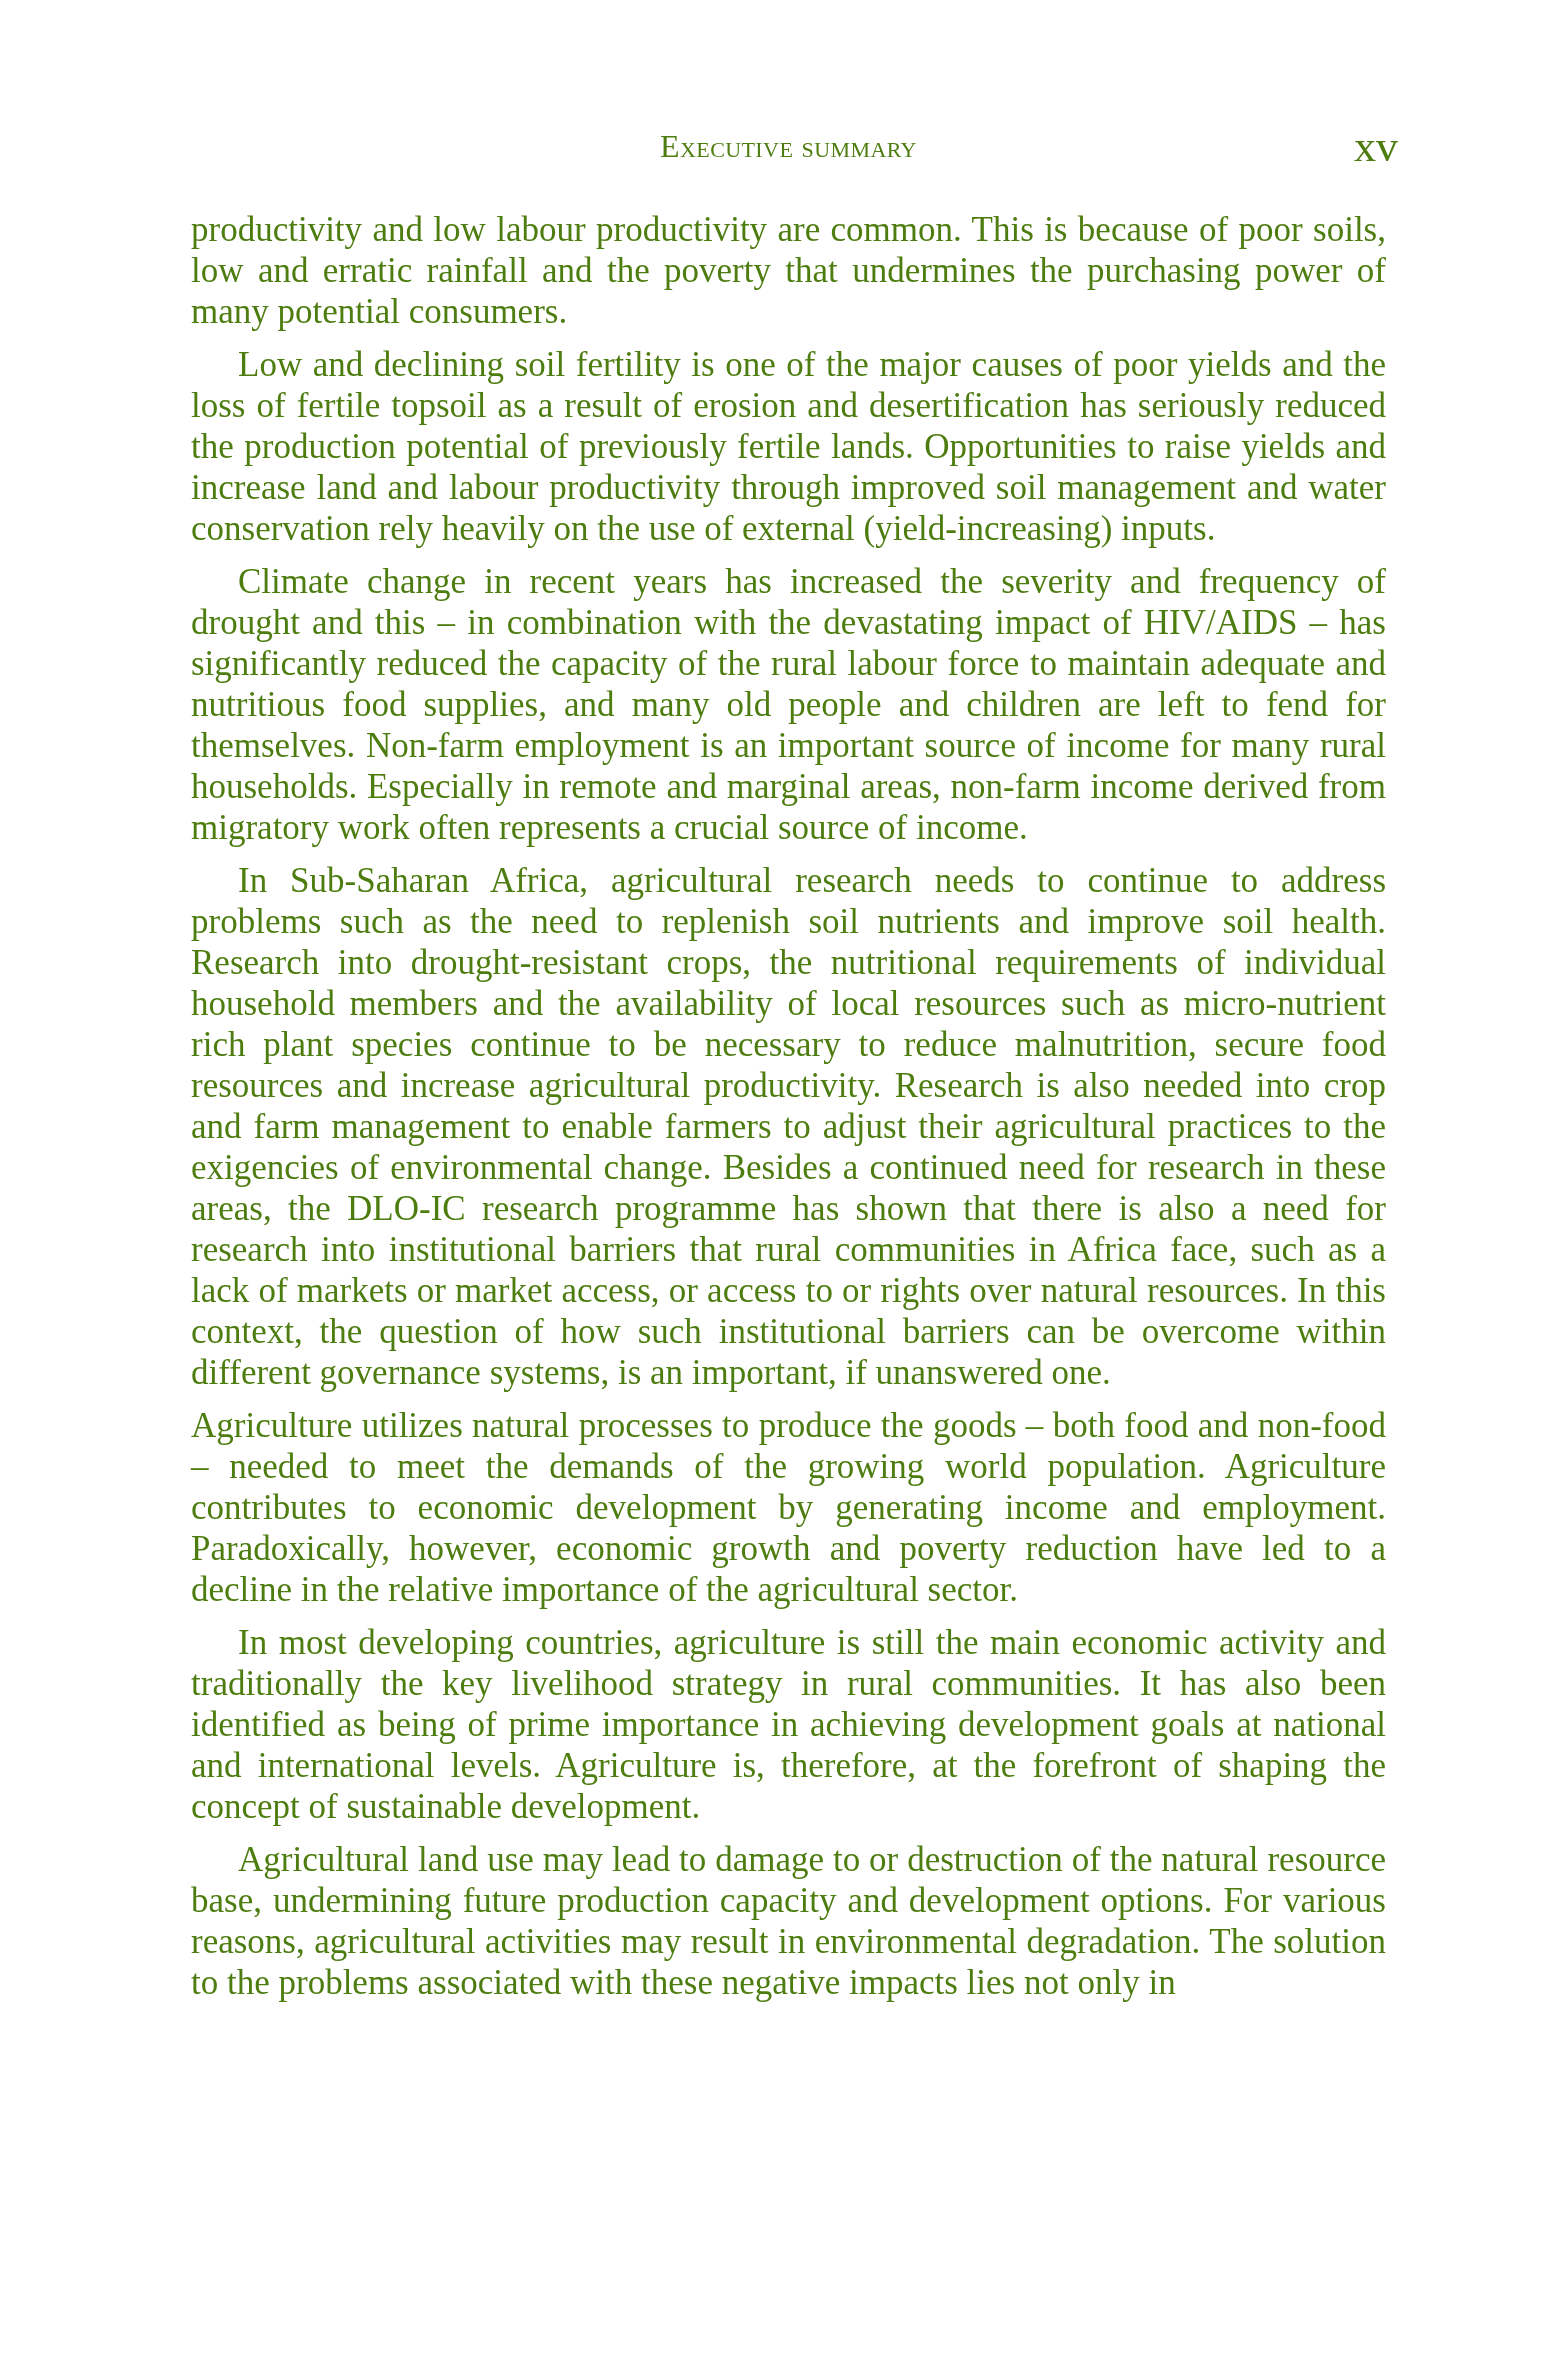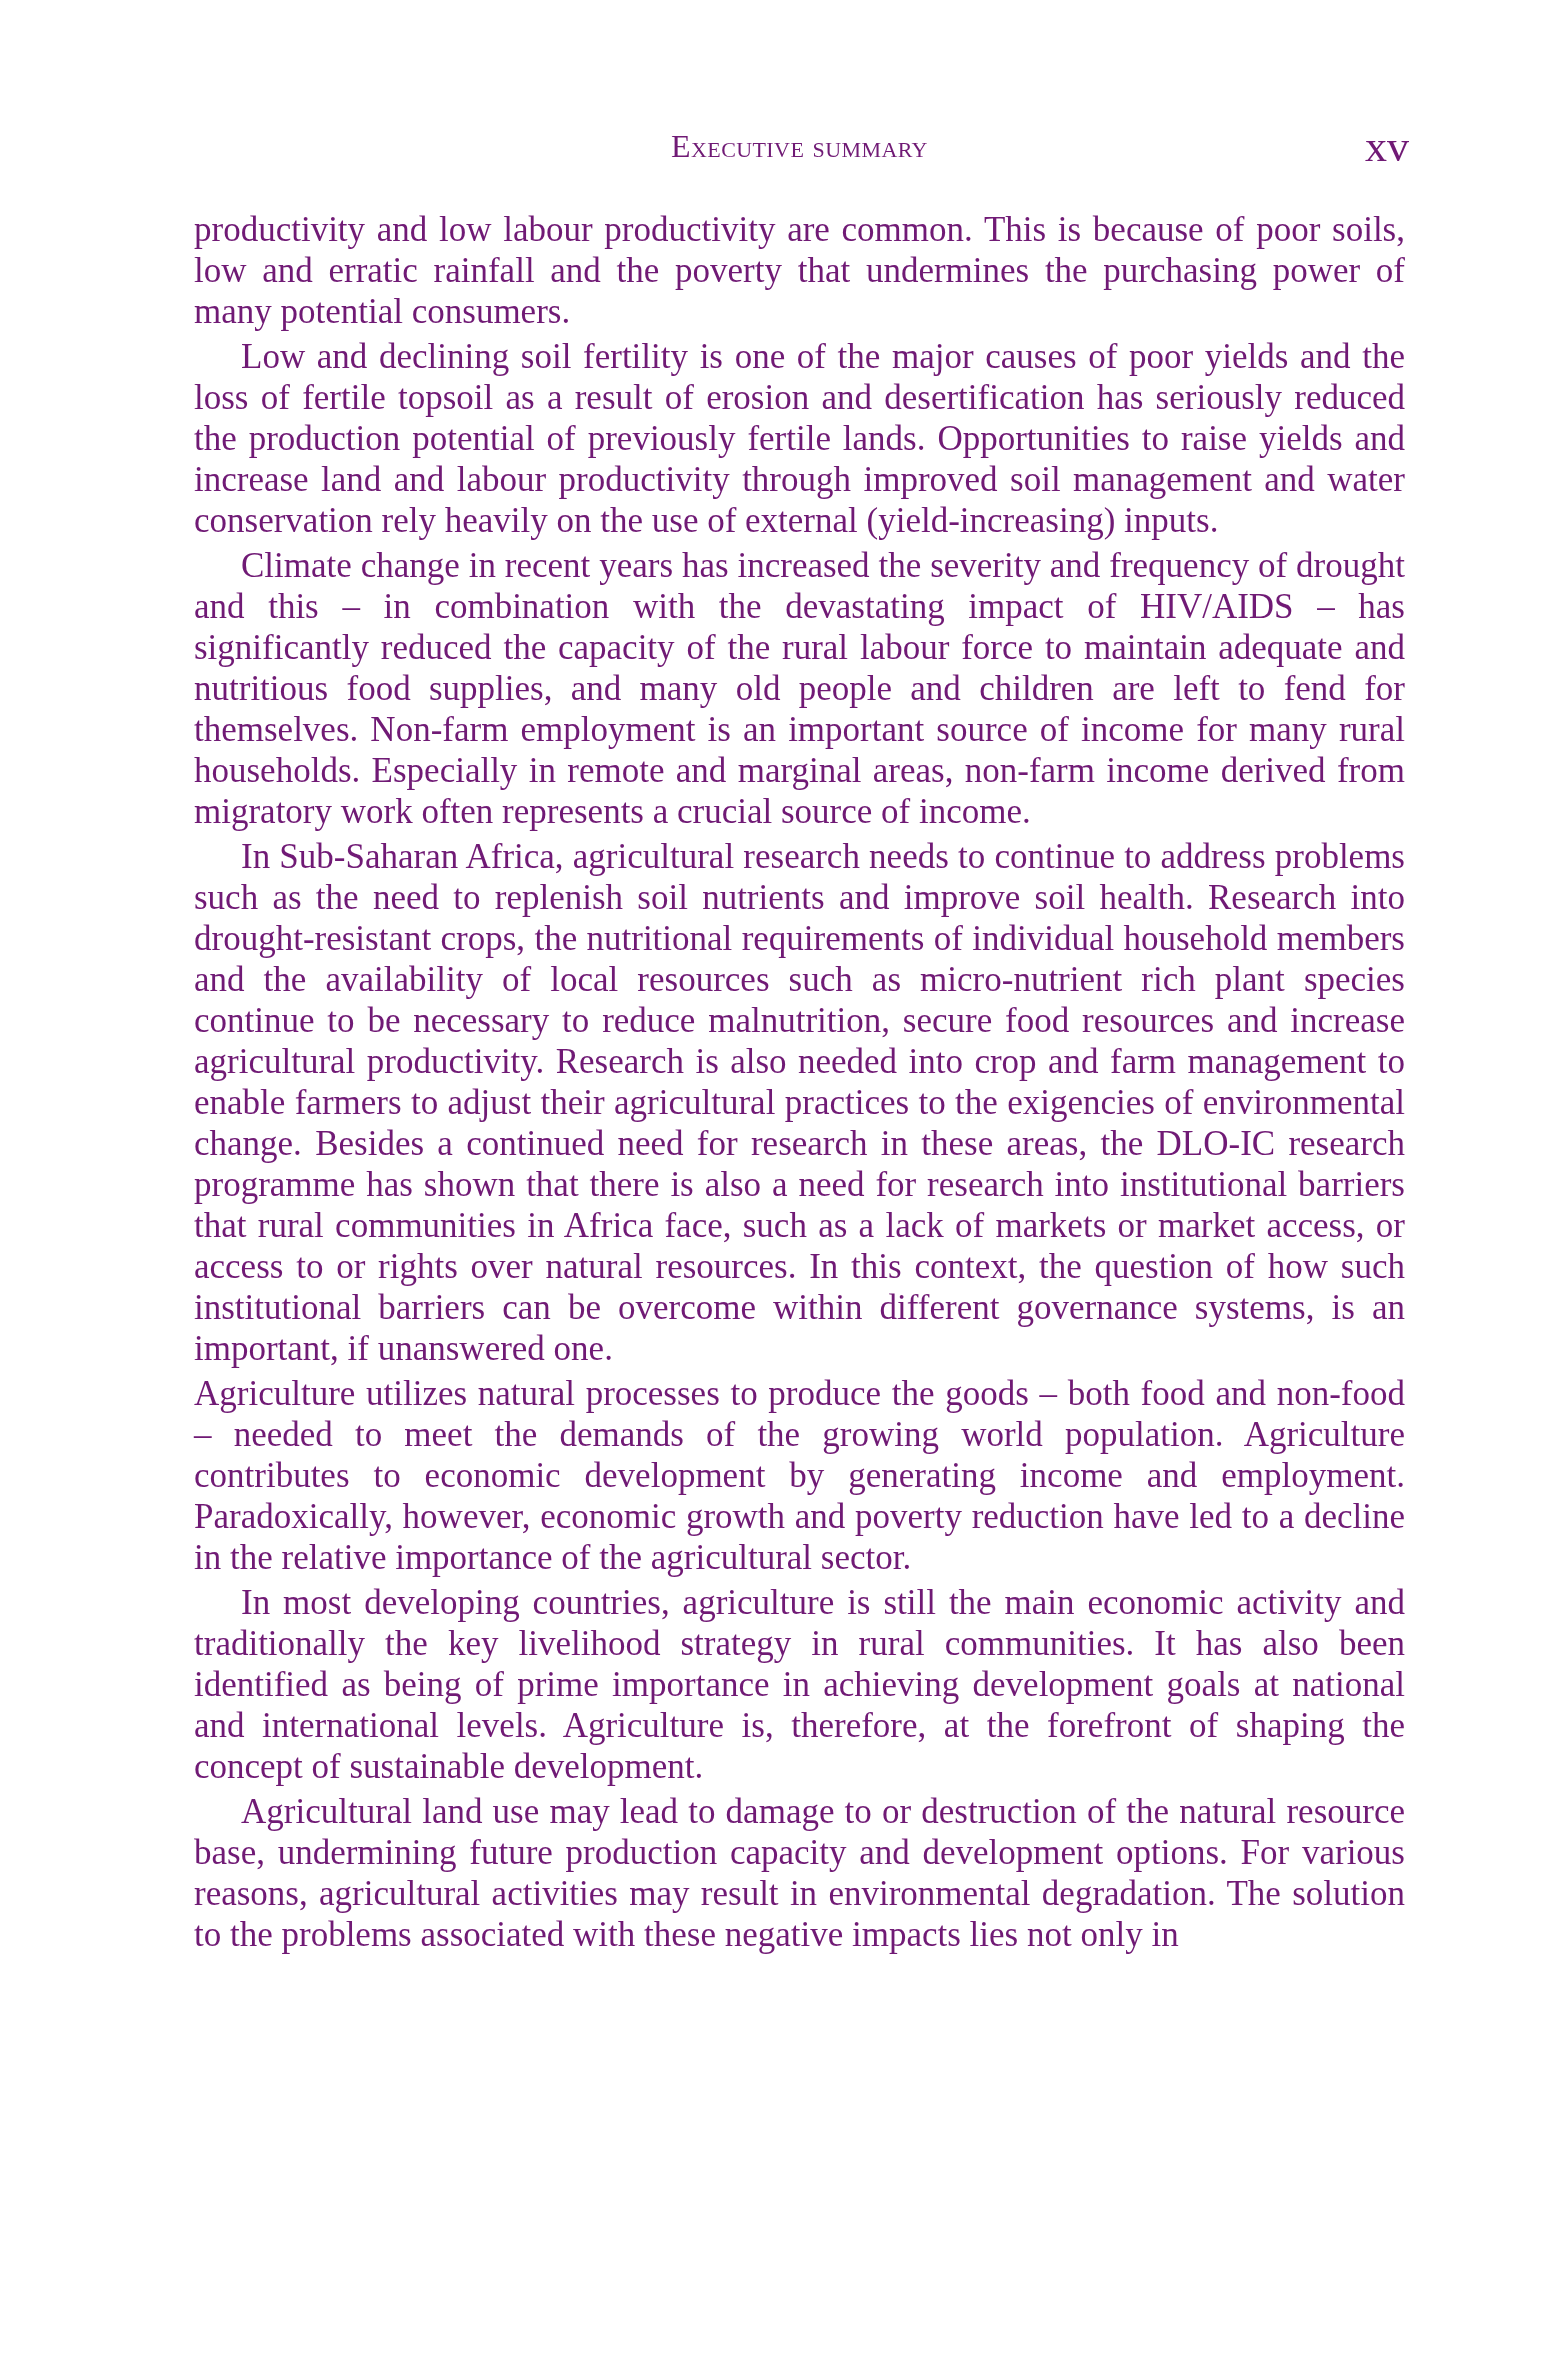--- a/index.html
+++ b/index.html
@@ -1,29 +1,29 @@
 <!DOCTYPE html>
 <html style="font-size:13.6px"><head>
 <meta charset="utf-8">
 <style>
   html, body { margin: 0; padding: 0; background: #ffffff; }
   body { width: 1560px; height: 2366px; position: relative; overflow: hidden; }
   .page {
-    position: absolute; left: 190px; top: 119px; width: 1219px;
+    position: absolute; left: 179px; top: 119px; width: 1219px;
     font-family: "Liberation Serif", "DejaVu Serif", serif;
-    color: #701a75; font-size: 35px; line-height: 41px;
+    color: #4d7c0f; font-size: 35px; line-height: 41px;
   }
   .running-head { position: relative; height: 51px; }
   .running-title {
     position: absolute; left: 0; right: 0; text-align: center; top: 6.8px;
     font-variant: small-caps; letter-spacing: 0.4px; font-size: 32px;
   }
   .page-number { position: absolute; right: 0; top: 6.8px; font-size: 44px; }
   .body-text { margin-top: 39px; }
-  p { margin: 4px; text-align: justify; hyphens: none; }
+  p { margin: 12px; text-align: justify; hyphens: none; }
   p.indent { text-indent: 47px; }
   .section-heading {
     text-align: center; margin: 58px 0 60px 0; font-size: 34px; letter-spacing: 0.3px;
   }
 </style>
 </head>
 <body>
 
 <div class="page">
   <div class="running-head">

